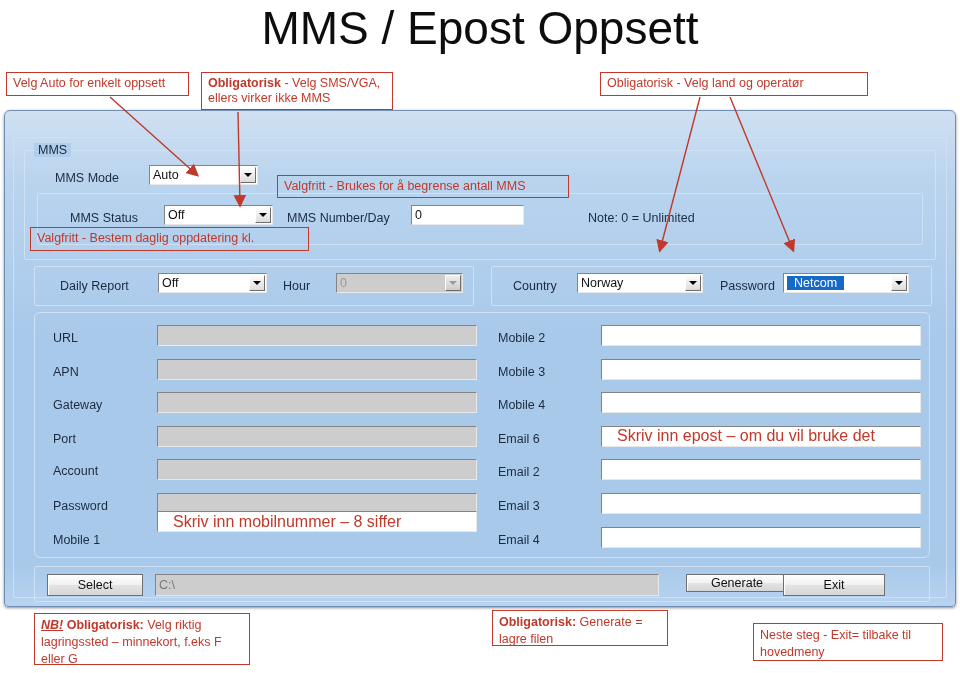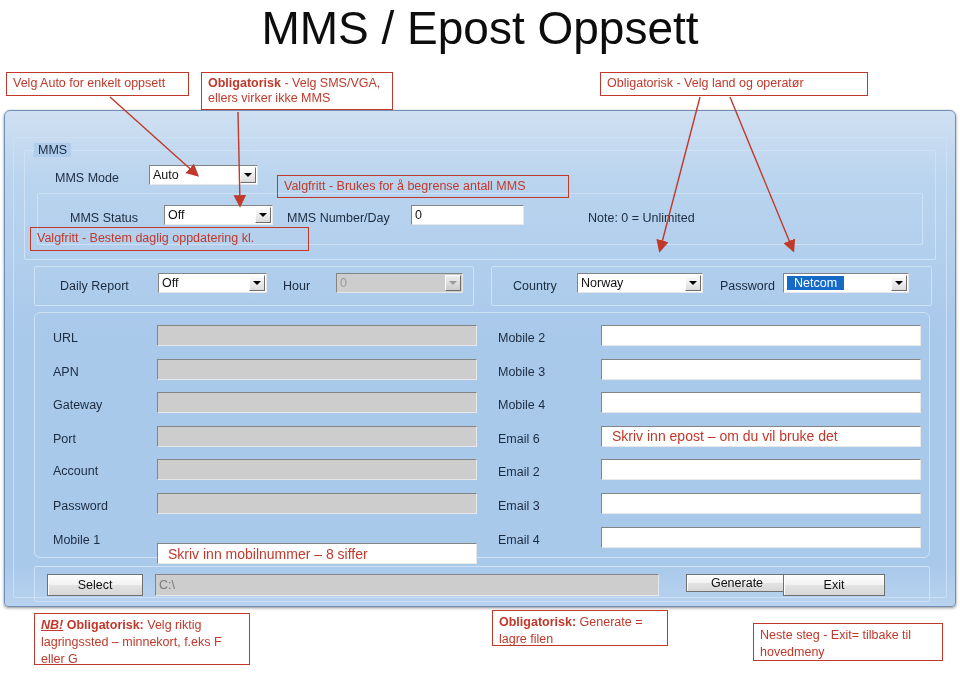--- a/index.html
+++ b/index.html
@@ -106,21 +106,21 @@
     border-color:#848484 #e8e8e8 #e8e8e8 #848484;
     box-sizing:border-box;
     font-size:12.5px;
     color:#111;
     padding:1px 3px;
     line-height:normal;
     display:flex;align-items:center;
     overflow:hidden;
   }
   .field.disabled{background:#cdcdcd;color:#7a7a7a;}
-  .field.anno{color:#c0392b;font-size:14px;padding-left:10px;}
+  .field.anno{color:#c0392b;font-size:16px;padding-left:15px;}
   .combo{
     position:absolute;
     background:#ffffff;
     border:1px solid;
     border-color:#848484 #e8e8e8 #e8e8e8 #848484;
     box-sizing:border-box;
     font-size:12.5px;color:#111;
     display:flex;align-items:center;
     padding-left:3px;
   }
@@ -258,21 +258,21 @@
           </div>
           <span class="lbl" style="left: 18px; top: 151px;">Account</span>
           <div class="field disabled" style="left: 122px; top: 146.4px; width: 320px; height: 21px;">
             <span></span>
           </div>
           <span class="lbl" style="left: 18px; top: 186px;">Password</span>
           <div class="field disabled" style="left: 122px; top: 180px; width: 320px; height: 21px;">
             <span></span>
           </div>
           <span class="lbl" style="left: 18px; top: 219.6px;">Mobile 1</span>
-          <div class="field anno" style="left: 122px; top: 230px; width: 320px; height: 21px; align-items: flex-end;">
+          <div class="field anno" style="left: 122px; top: 198px; width: 320px; height: 21px;">
             <span>Skriv inn mobilnummer – 8 siffer</span>
           </div>
         </div>
       <div id="right-col">
           <span class="lbl" style="left: 463px; top: 18px;">Mobile 2</span>
           <div class="field" style="left: 566px; top: 12px; width: 320px; height: 21px;">
             <span></span>
           </div>
           <span class="lbl" style="left: 463px; top: 51.6px;">Mobile 3</span>
           <div class="field" style="left: 566px; top: 45.6px; width: 320px; height: 21px;">

